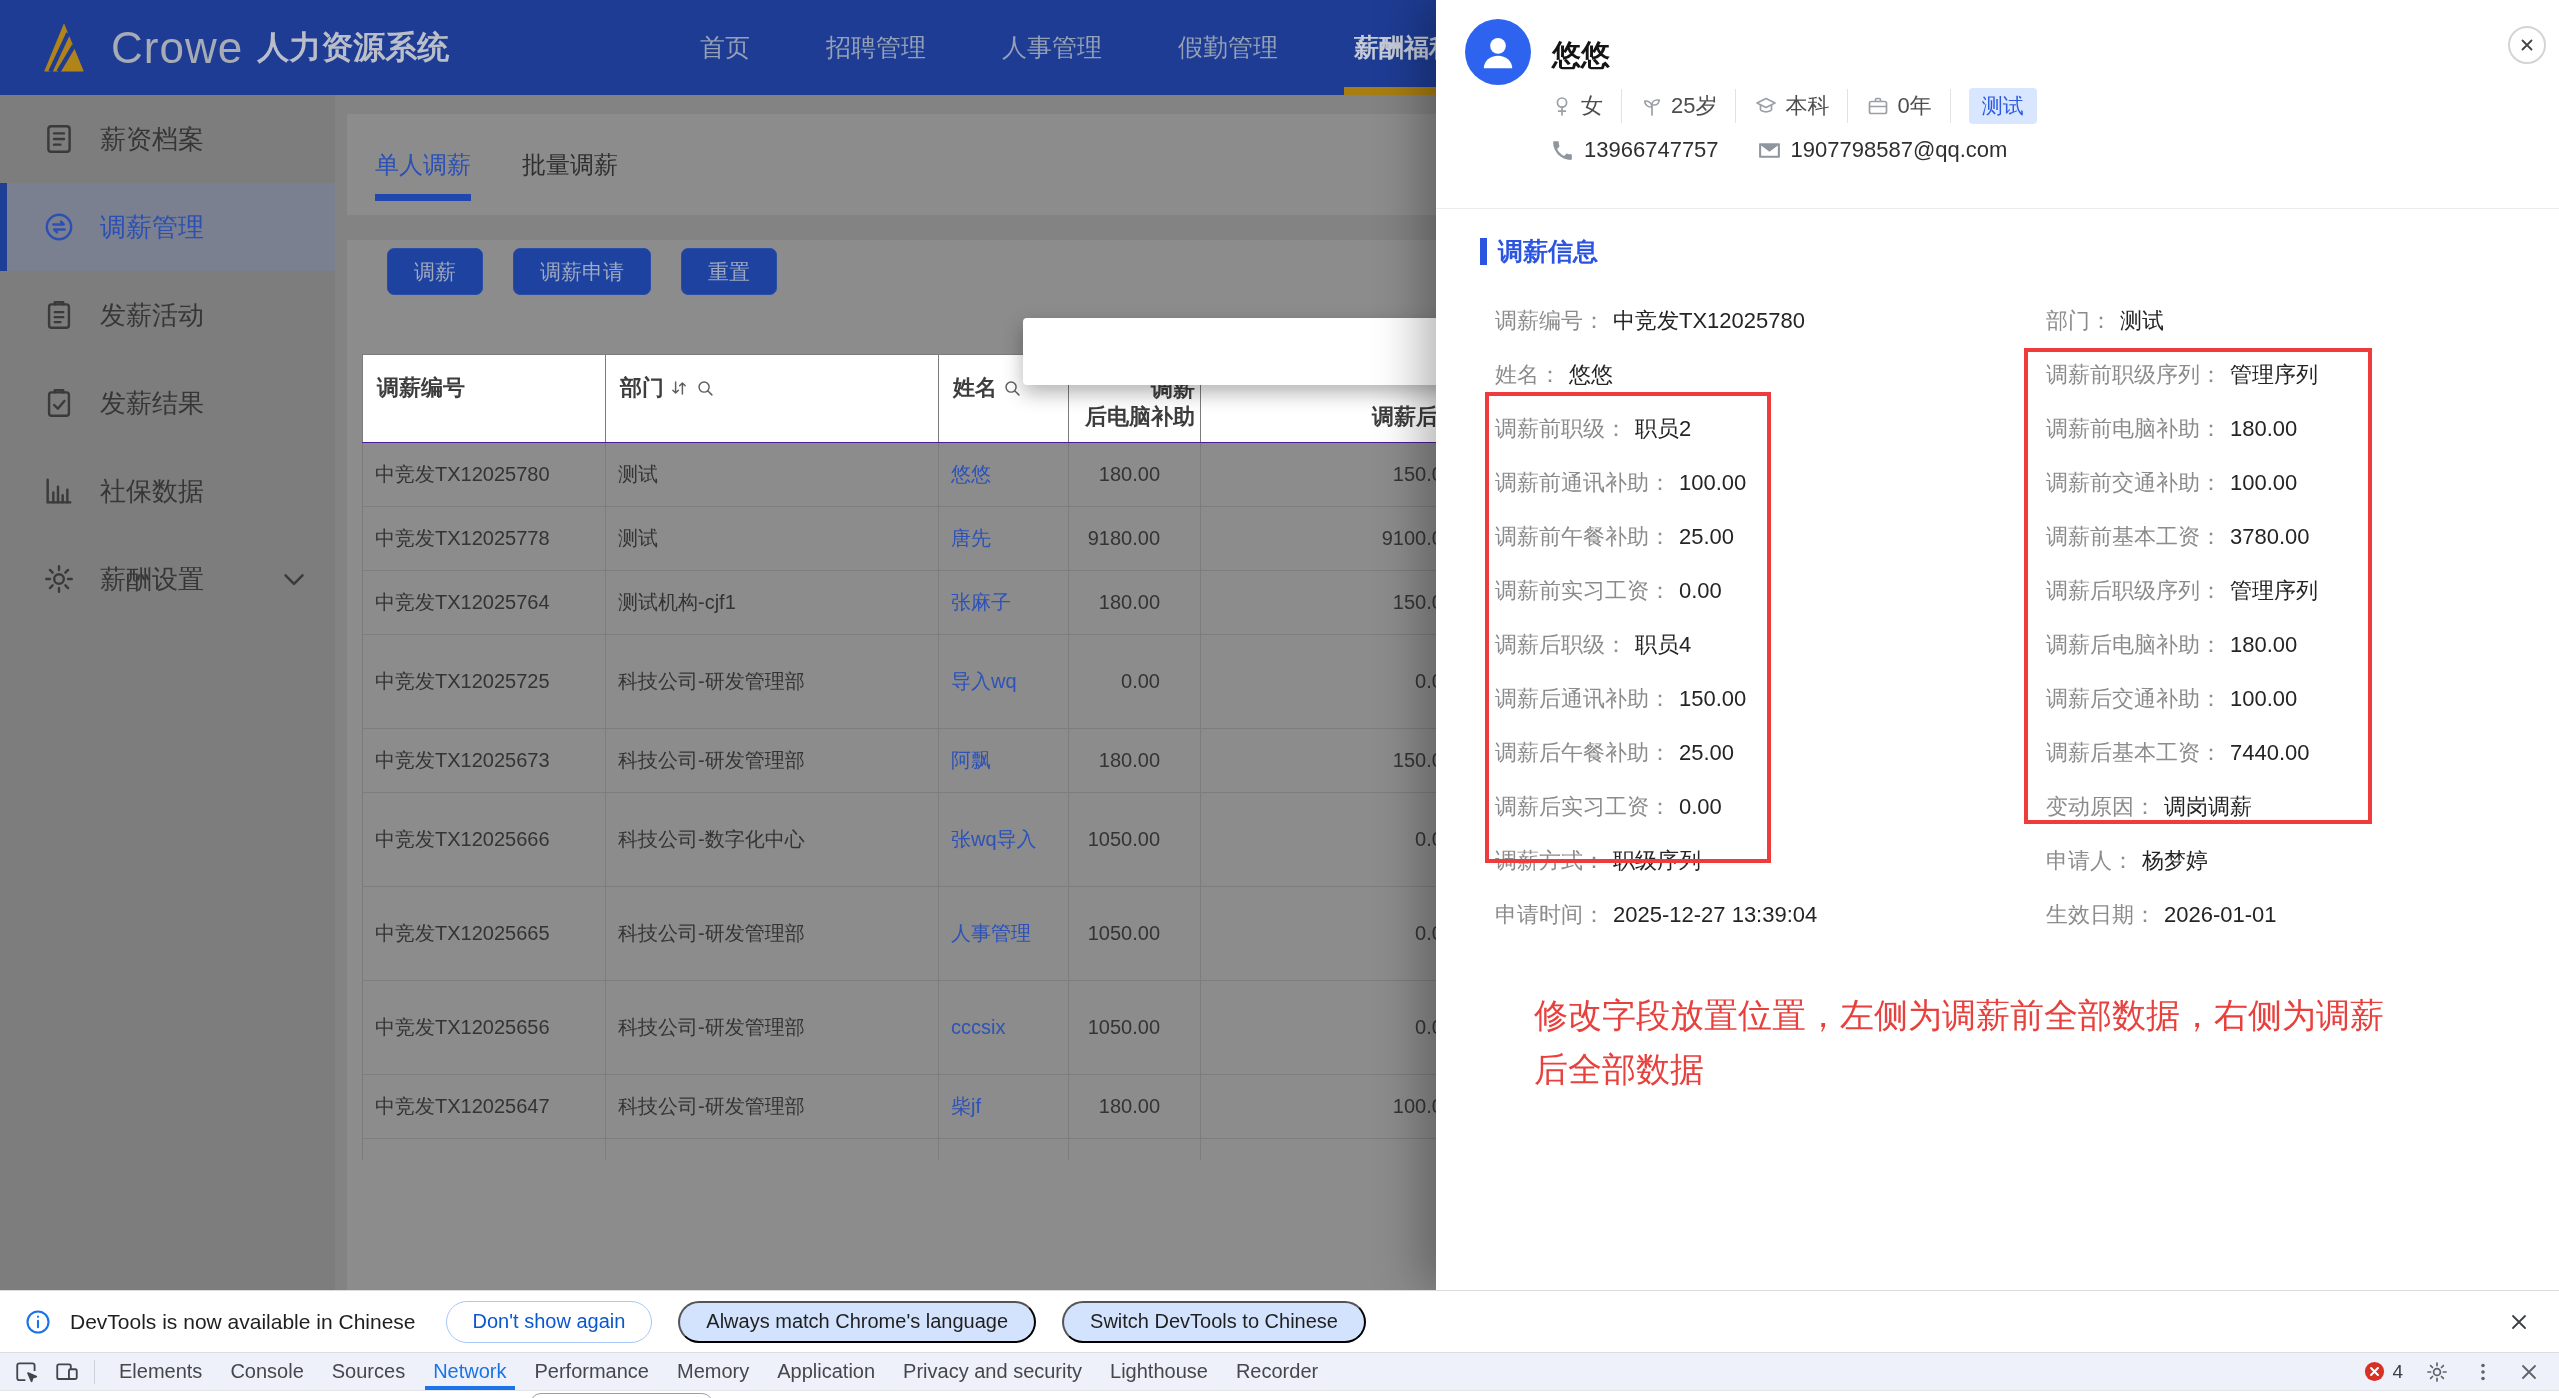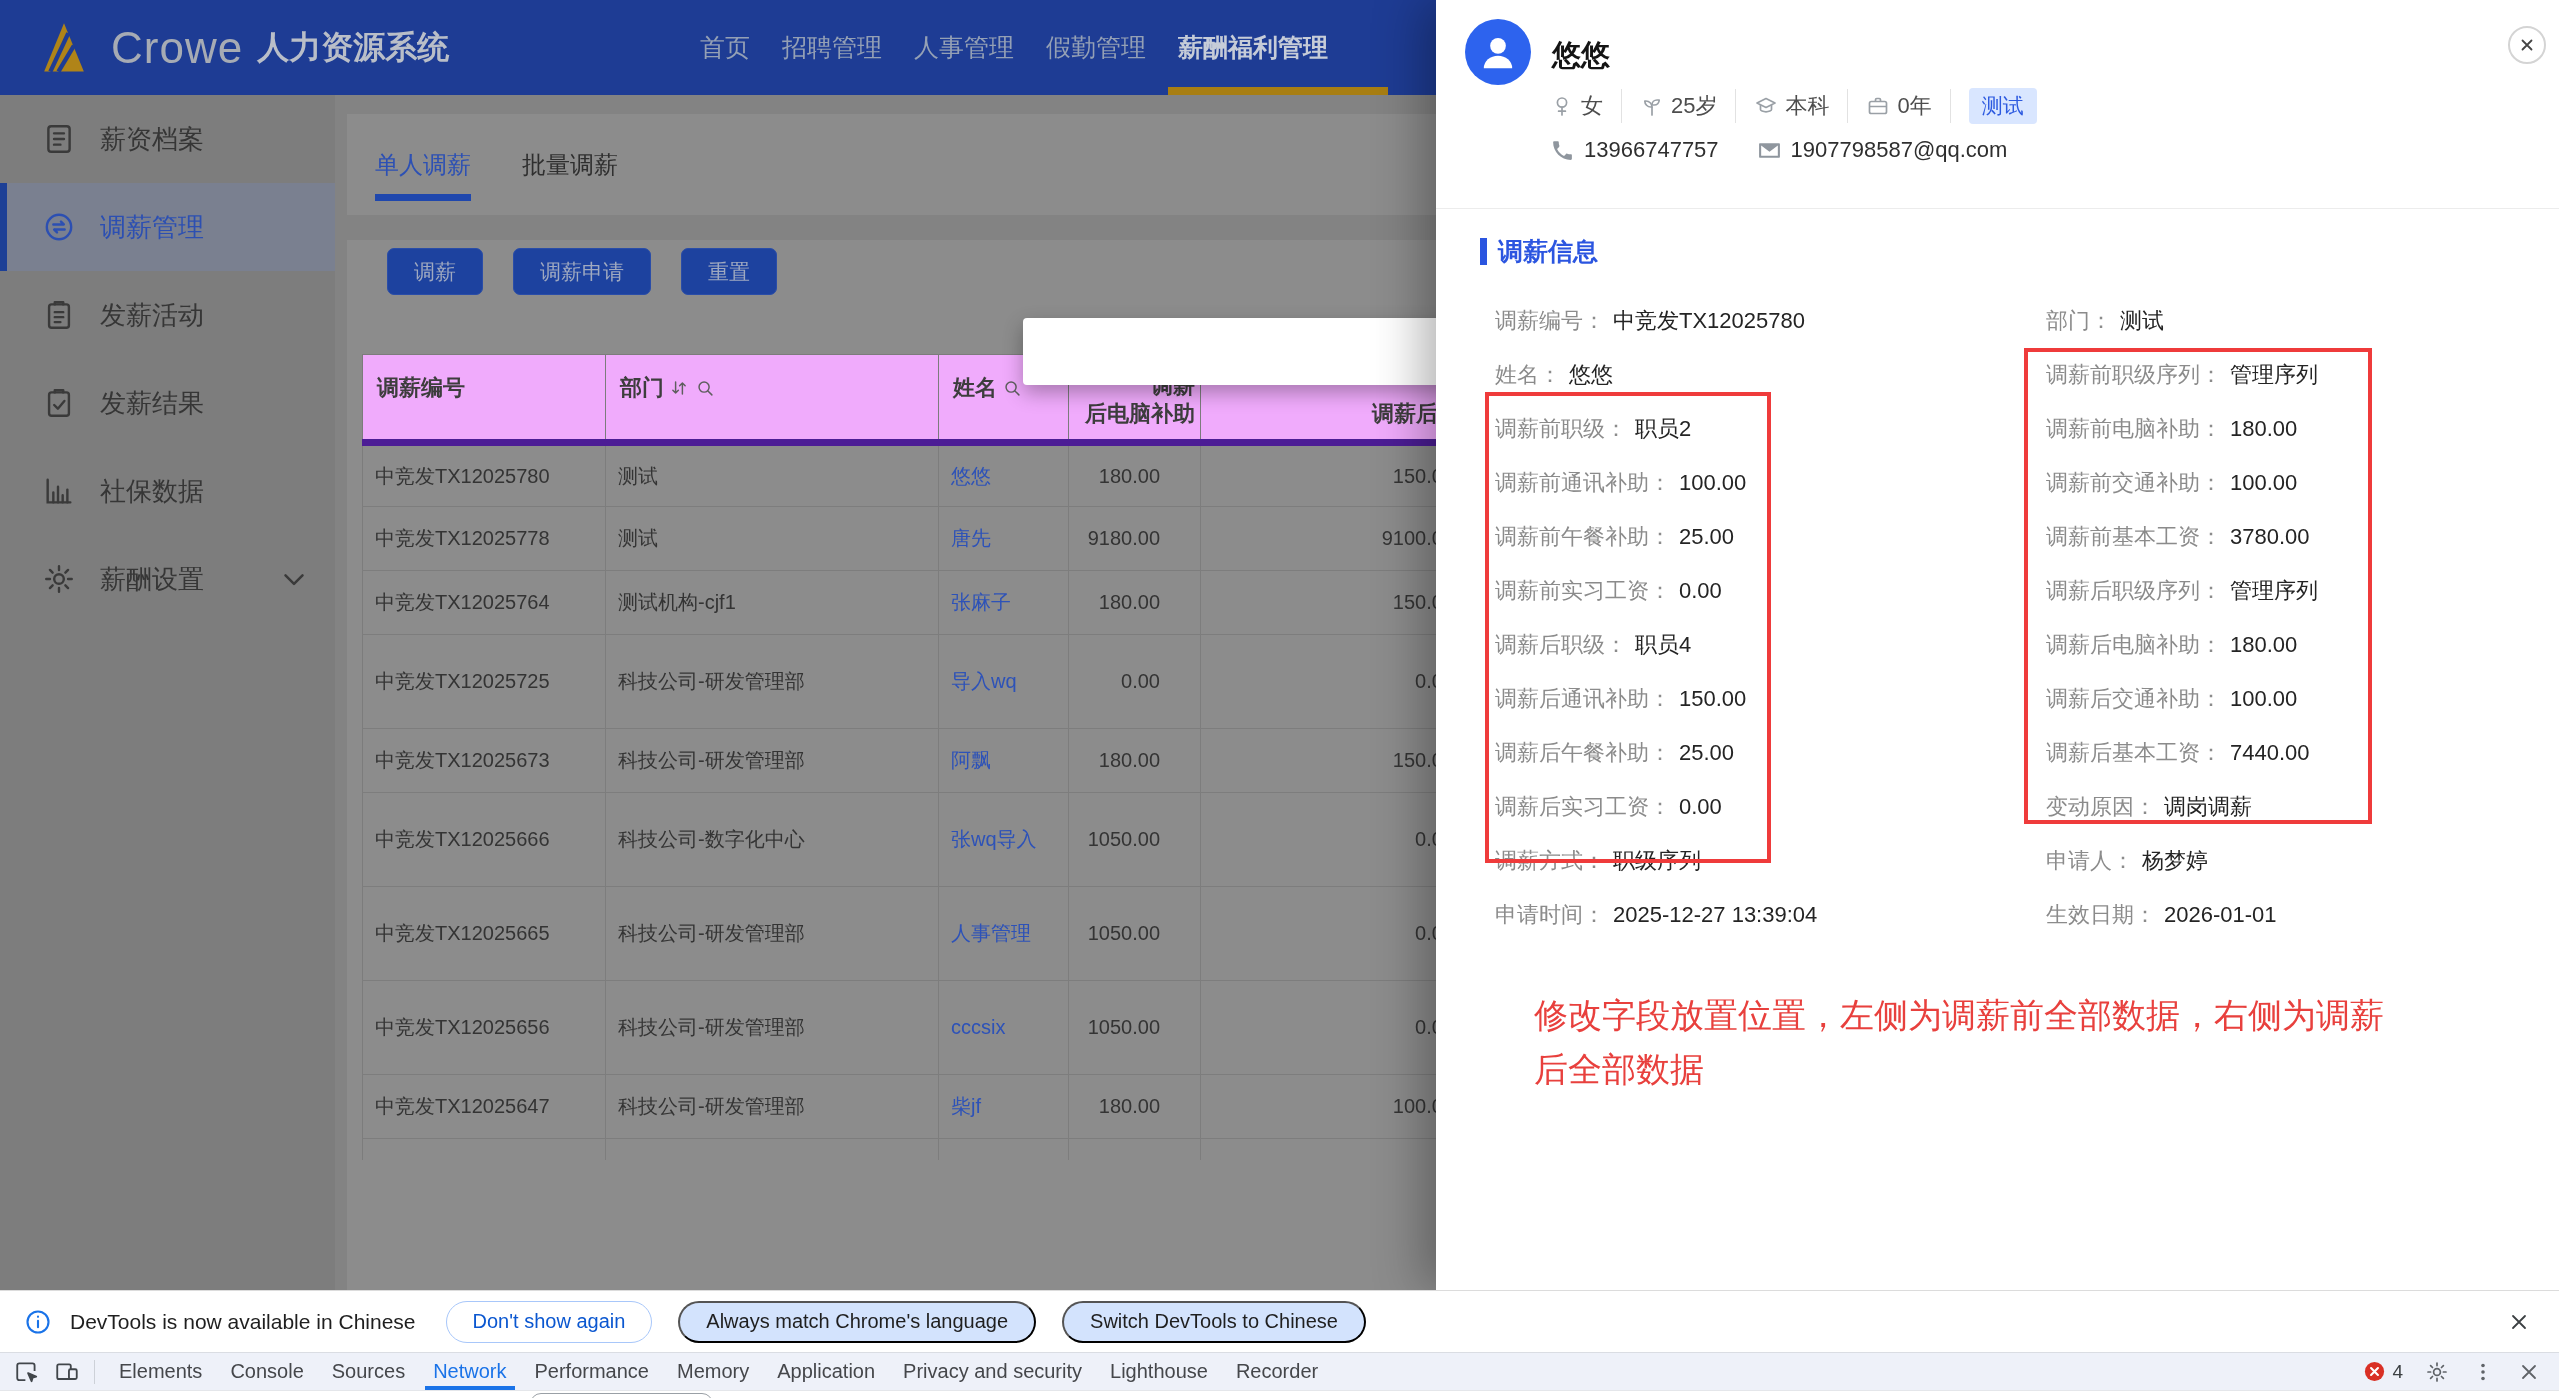--- a/index.html
+++ b/index.html
@@ -8,21 +8,21 @@
         font-family:"Liberation Sans","DejaVu Sans",sans-serif}
   .icon{display:inline-flex}
   .icon svg{width:100%;height:100%;display:block}
 
   
   .navbar{position:absolute;left:0;top:0;width:100%;height:95px;background:#1e3c94;display:flex;align-items:center;z-index:1}
   .logo{display:flex;align-items:center;margin-left:33px}
   .logo-mark{width:62px;height:70px}
   .brand{font-size:44px;color:#a6abb4;margin-left:16px;letter-spacing:1px}
   .app-title{font-size:32px;font-weight:bold;color:#b9bec8;margin-left:14px}
-  .nav-items{position:absolute;left:700px;top:0;height:95px;display:flex;gap:32px}
+  .nav-items{position:absolute;left:700px;top:0;height:95px;display:flex;gap:76px}
   .nav-item{position:relative;height:95px;display:flex;align-items:center;font-size:25px;color:#94a0b5;cursor:default;white-space:nowrap}
   .nav-item.active{color:#c6ccd8;font-weight:bold}
   .nav-item.active::after{content:"";position:absolute;left:-10px;right:-60px;bottom:0;height:8px;background:#a87e12}
 
   
   .sidebar{position:absolute;left:0;top:95px;width:335px;height:1195px;background:#7d7d7d;z-index:1}
   .side-item{position:relative;height:88px;display:flex;align-items:center;padding-left:42px;color:#363636;font-size:26px}
   .side-item .icon{width:34px;height:34px;margin-right:24px;color:#3a3a3a}
   .side-item.active{background:#7a8090;color:#2c4fb2}
   .side-item.active .icon{color:#2c4fb2}
@@ -37,21 +37,21 @@
   .tab.active::after{content:"";position:absolute;left:0;right:0;bottom:14px;height:7px;background:#1f47ad}
   .main-card{position:absolute;left:347px;top:240px;right:0;bottom:108px;background:#8c8c8c;z-index:1}
   .btn-row{position:absolute;left:40px;top:8px;display:flex;gap:30px}
   .btn{height:47px;display:flex;align-items:center;padding:0 26px;background:#1d429f;border:1px solid #2a4da8;
        border-radius:7px;color:#9fa9c0;font-size:21px}
 
   
   .table-wrap{position:absolute;left:15px;top:114px;width:1200px;height:806px;overflow:hidden}
   table{border-collapse:collapse;table-layout:fixed;width:1168px;background:#8c8c8c;border-top:1px solid #7c7c7c;border-left:1px solid #7c7c7c}
   col.c0{width:243px}col.c1{width:333px}col.c2{width:130px}col.c3{width:132px}col.c4{width:330px}
-  th{height:88px;background:#f0abfc;border-right:1px solid #7c7c7c;border-bottom:7px solid #4c1d95;
+  th{height:88px;background:#ffffff;border-right:1px solid #7c7c7c;border-bottom:1px solid #4c1d95;
      font-size:22px;font-weight:bold;color:#3d3d3d;text-align:left;padding:18px 12px 0 14px;vertical-align:top}
   th.col-3,th.col-4{vertical-align:bottom;padding:0 5px 10px 5px;text-align:right;line-height:1.3}
   th.col-4{white-space:nowrap;padding-right:4px}
   th .th-ic{display:inline-block;width:22px;height:22px;color:#5e5e5e;vertical-align:-4px;margin-left:4px}
   th .th-ic svg{width:100%;height:100%}
   td{border-right:1px solid #7d7d7d;border-bottom:1px solid #7d7d7d;font-size:20px;color:#343434;
      padding:8px 12px;vertical-align:middle}
   tbody tr{height:64px}
   tbody tr:nth-child(4),tbody tr:nth-child(6),tbody tr:nth-child(7),tbody tr:nth-child(8){height:94px}
   td.col-2{color:#2d52b8}

